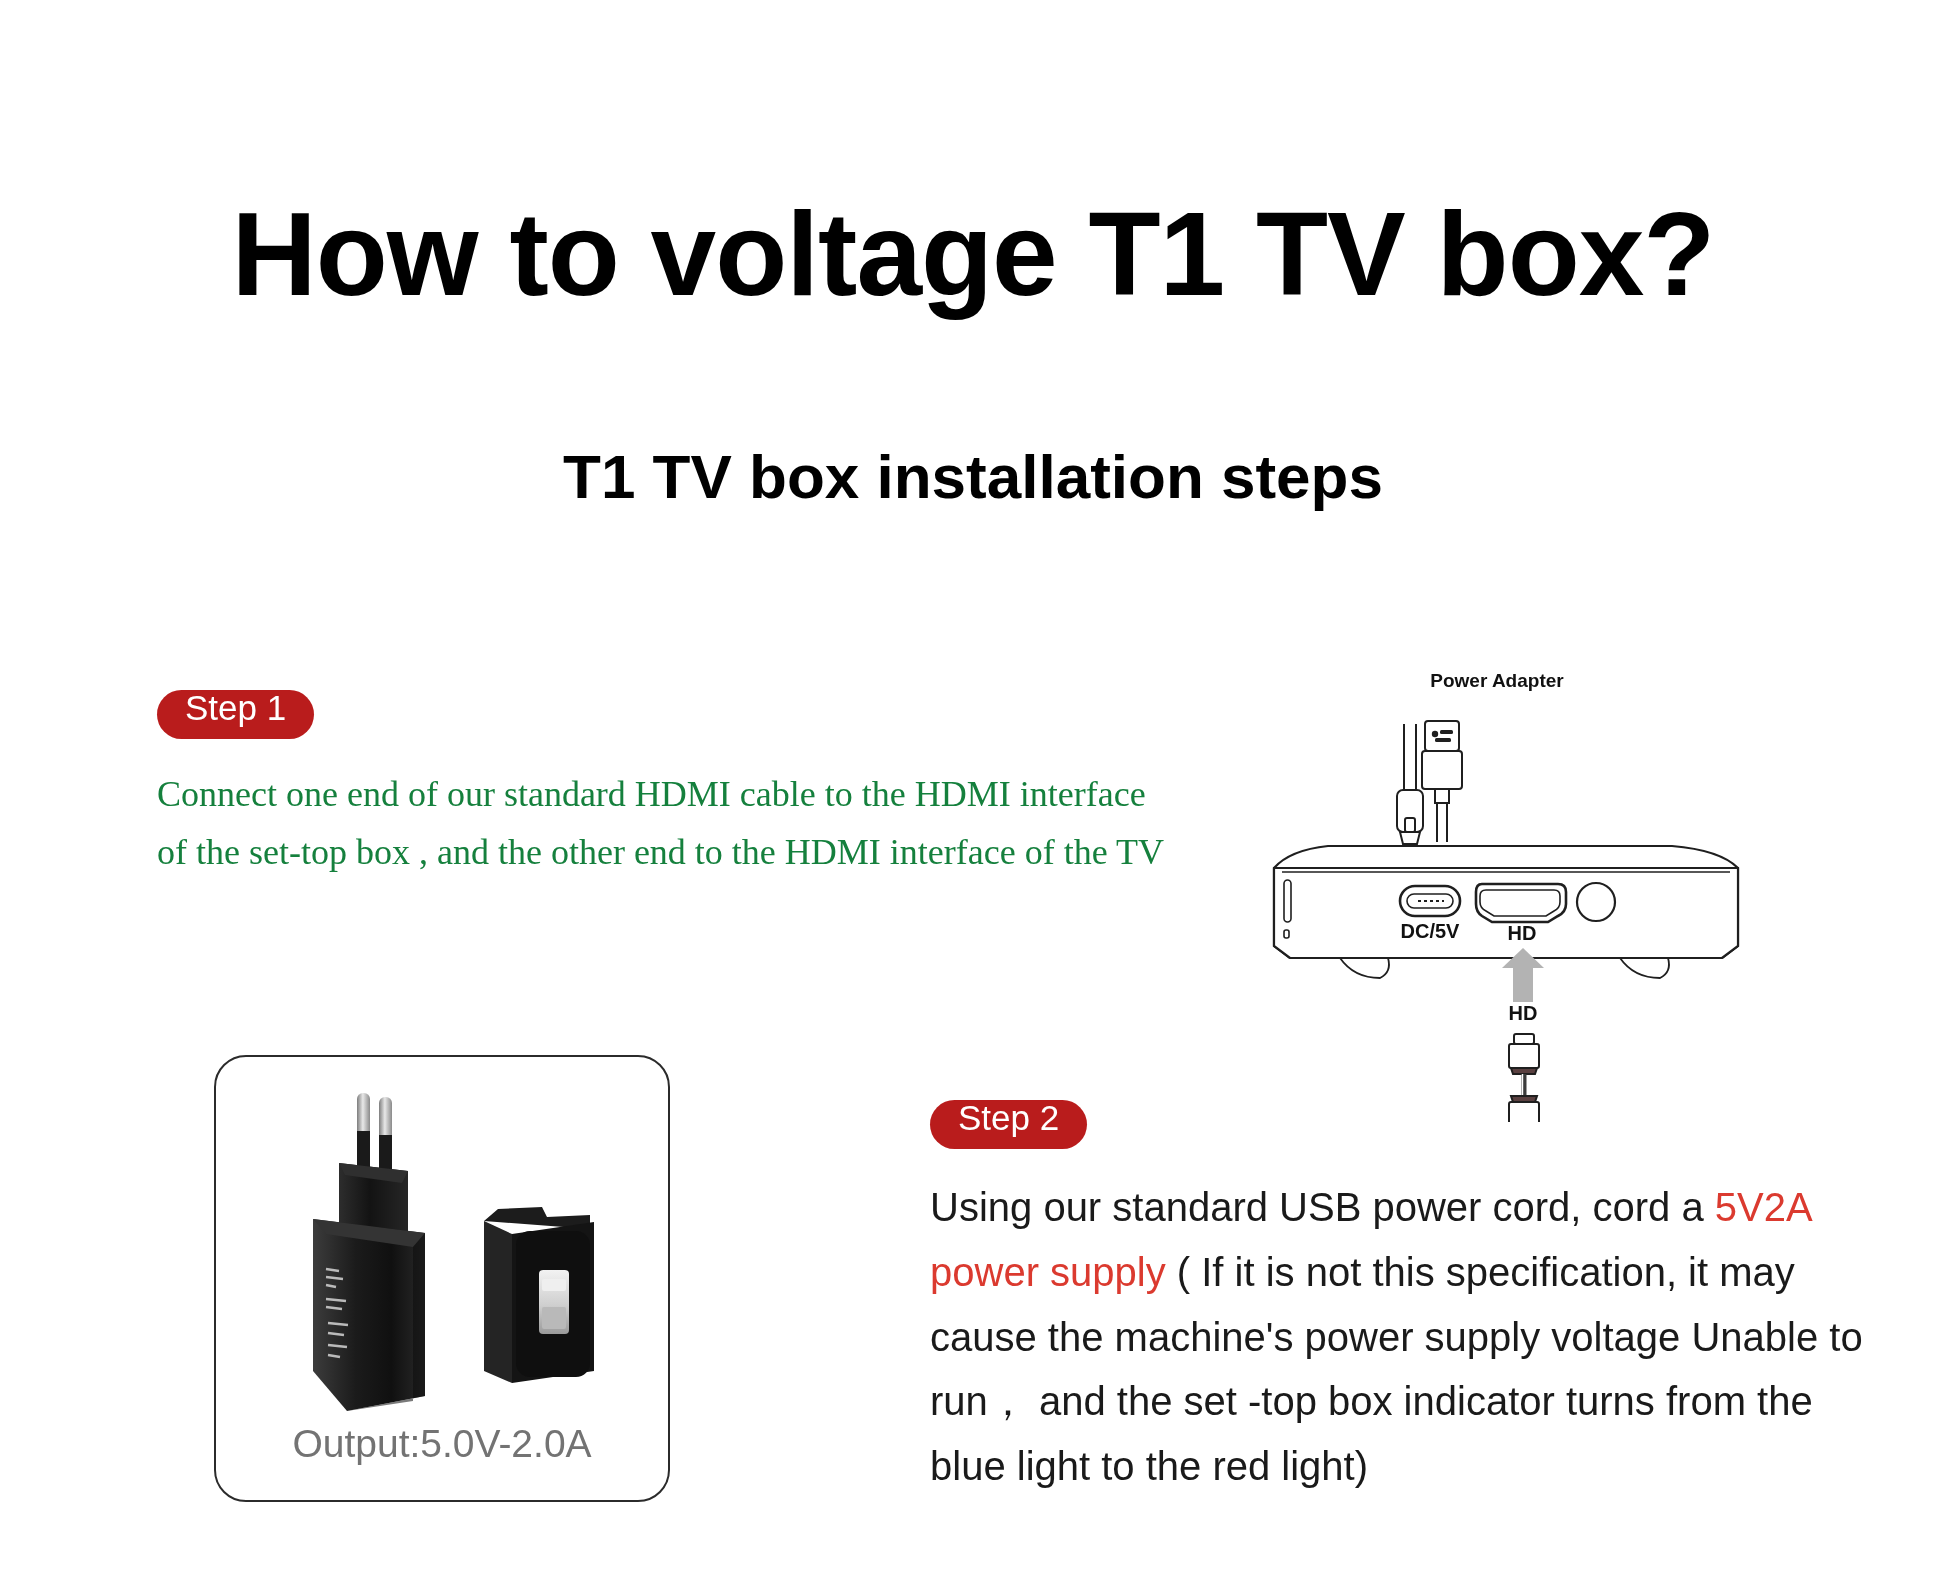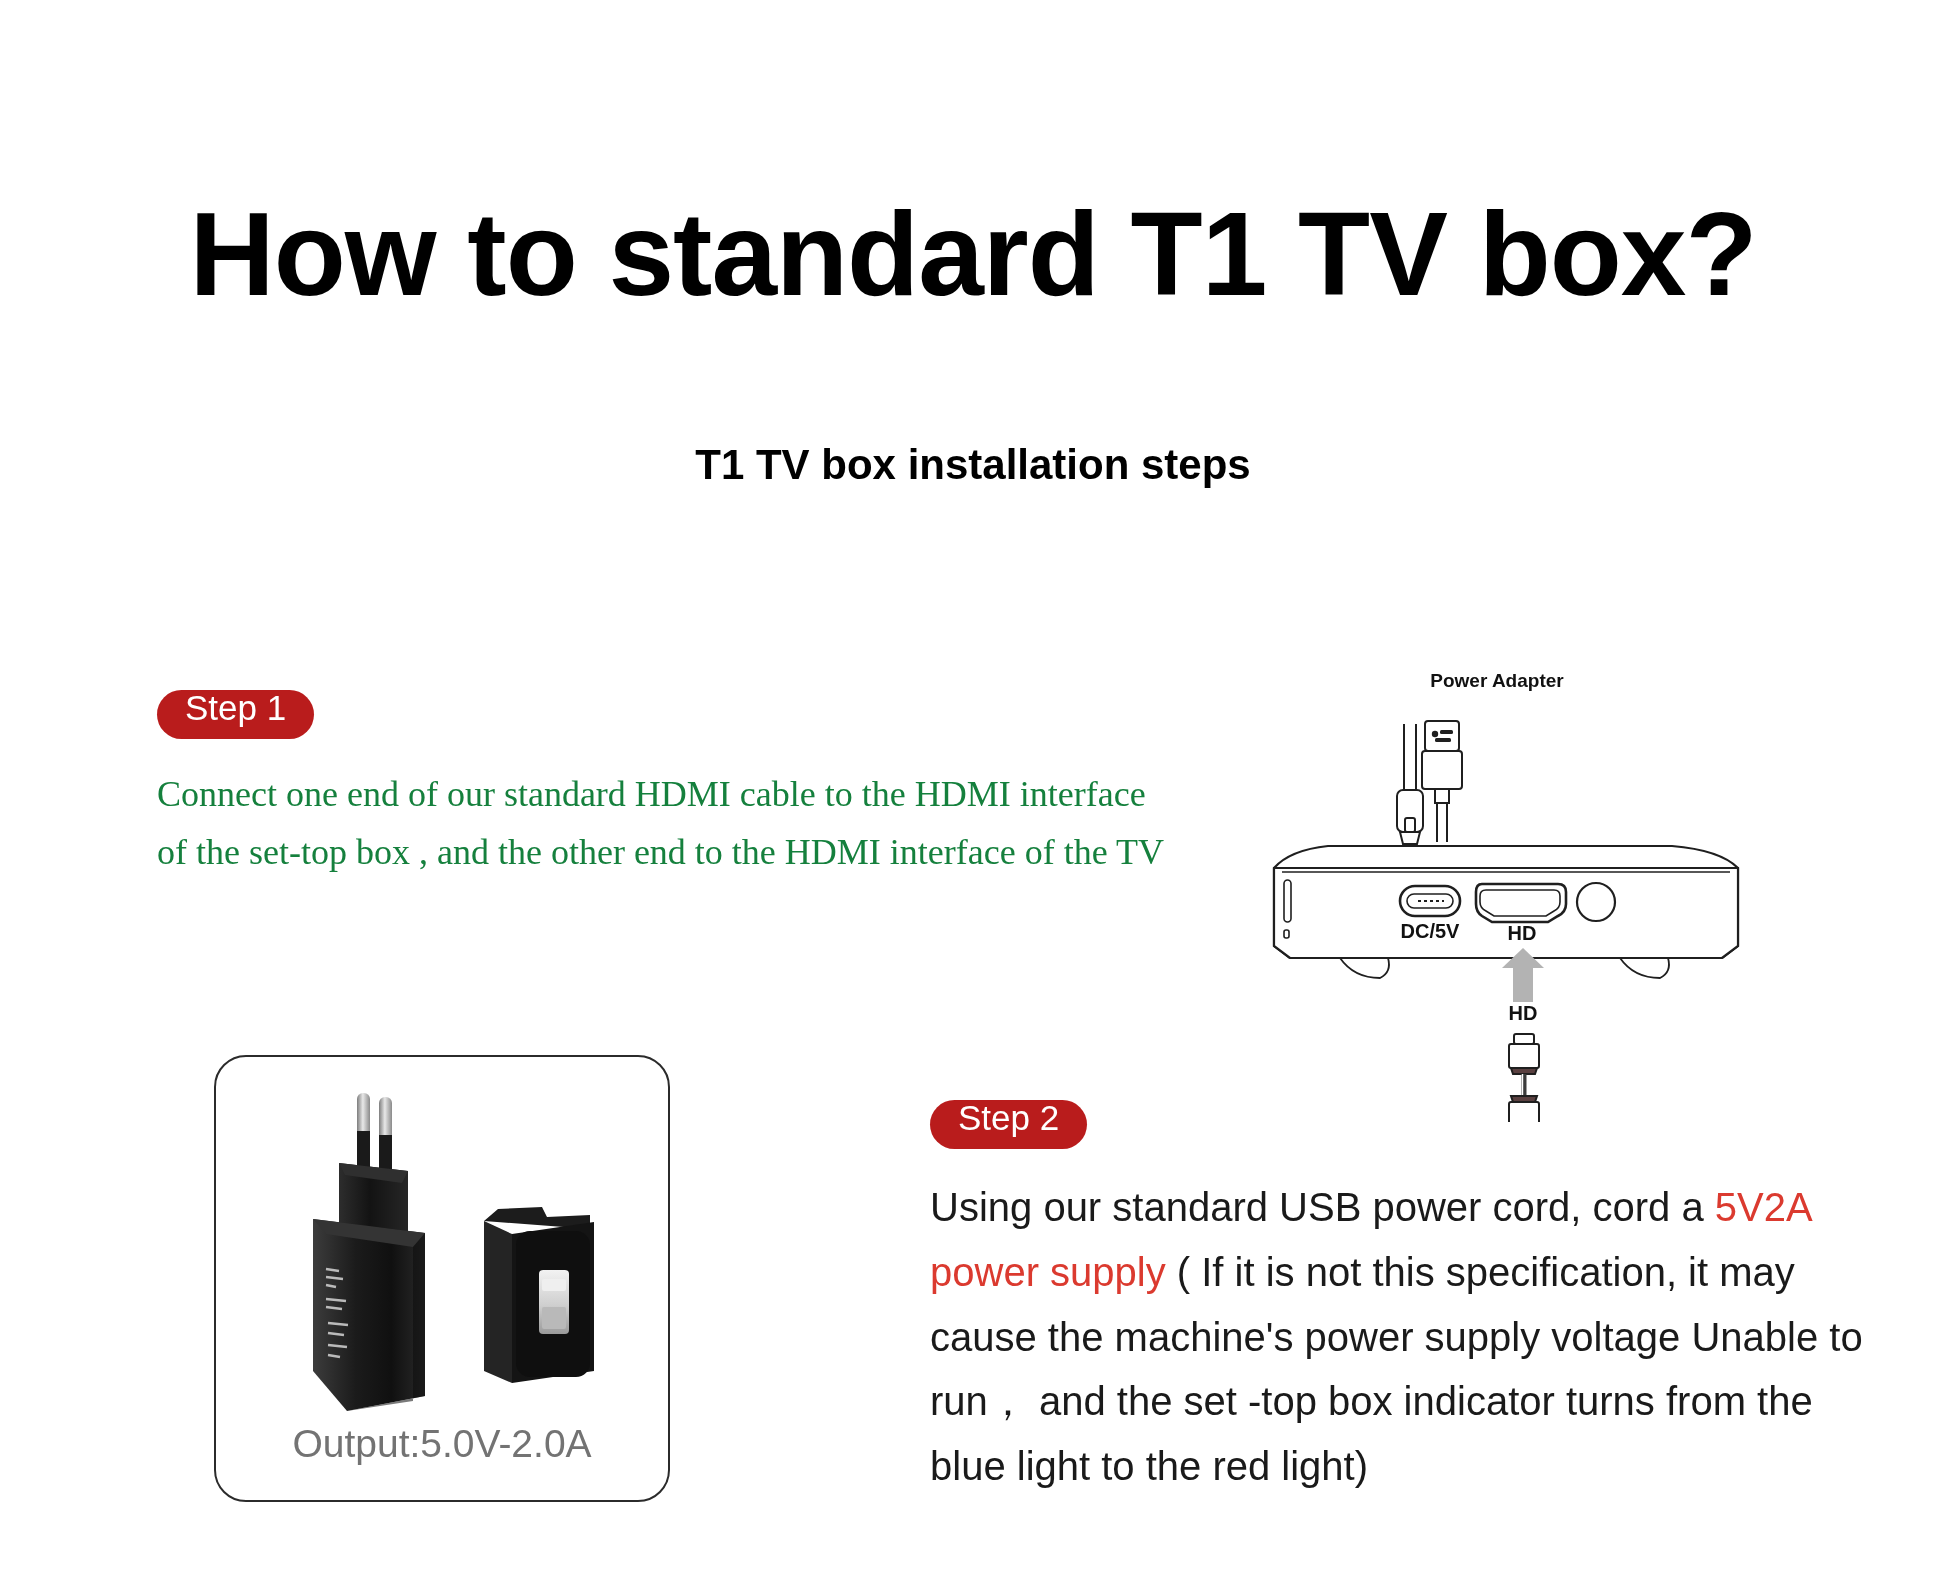--- a/index.html
+++ b/index.html
@@ -28,21 +28,21 @@
     letter-spacing: -1px;
     line-height: 1.1;
     white-space: nowrap;
   }
   #sub-title {
     position: absolute;
     left: 0;
     top: 440px;
     width: 1946px;
     text-align: center;
-    font-size: 42px;
+    font-size: 62px;
     font-weight: bold;
     line-height: 1.2;
     white-space: nowrap;
   }
 
   
   .step-badge {
     display: inline-block;
     background: #b91c1c;
     color: #ffffff;
@@ -119,21 +119,21 @@
   }
   .diag-label {
     font-family: "Liberation Sans", sans-serif;
     font-weight: bold;
     fill: #111111;
   }
 </style>
 </head>
 <body>
 
-<div id="main-title">How to standard T1 TV box?</div>
+<div id="main-title">How to voltage T1 TV box?</div>
 
 <div id="sub-title">T1 TV box installation steps</div>
 
 <div id="step1-block">
   <div class="step-badge">Step 1</div>
   <div id="step1-text">Connect one end of our standard HDMI cable to the HDMI interface of the set-top box , and the other end to the HDMI interface of the TV</div>
 </div>
 
 <div id="step2-block">
   <div class="step-badge">Step 2</div>

